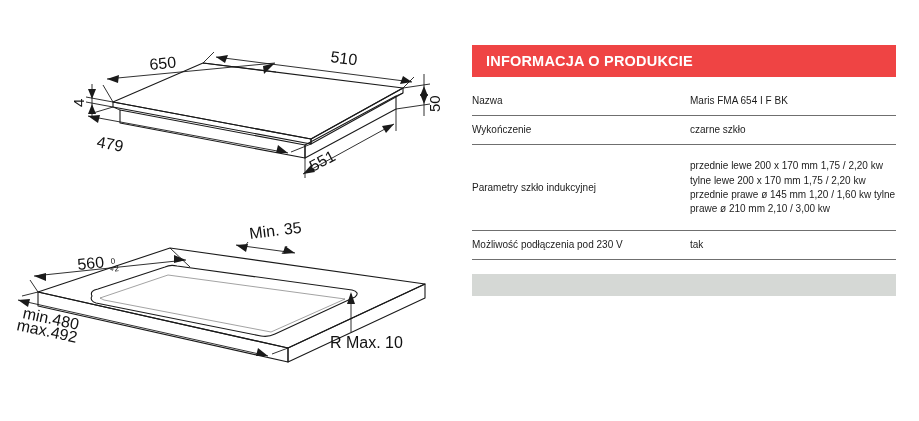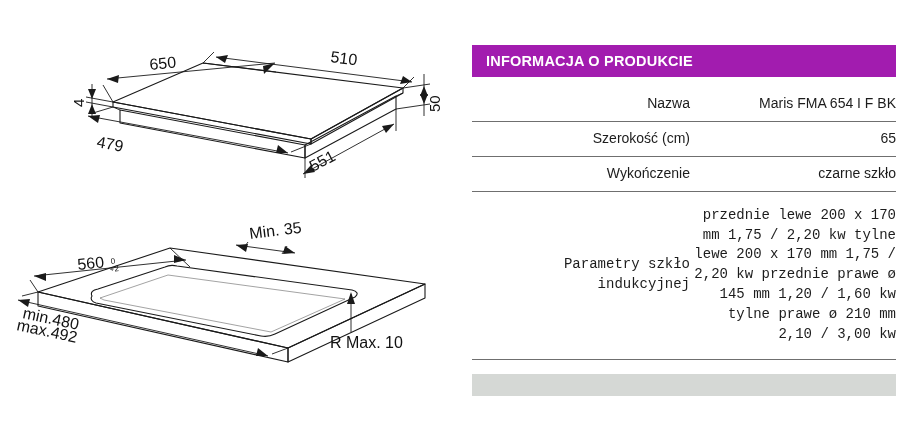--- a/index.html
+++ b/index.html
@@ -56,50 +56,49 @@
   .face-top { fill: #ffffff; }
 
   
   #spec {
     position: absolute;
     left: 472px;
     top: 45px;
     width: 424px;
   }
   #spec-header {
-    background: #a21caf;
+    background: #ef4444;
     color: #ffffff;
     font-size: 14.5px;
     font-weight: bold;
     letter-spacing: 0.2px;
     padding: 10px 14px 10px 14px;
     box-sizing: border-box;
     height: 32px;
     line-height: 12px;
     display: flex;
     align-items: center;
   }
   table.spec-table {
     width: 100%;
     border-collapse: collapse;
     margin-top: 10px;
     table-layout: fixed;
   }
   table.spec-table td {
-    font-size: 14px;
+    font-size: 10px;
     color: #1c1c1c;
     vertical-align: middle;
     border-bottom: 1.4px solid #6f6f6f;
     padding: 7px 0 7px 0;
     line-height: 1.42;
-    text-align: right;
   }
   td.k { width: 218px; padding-right: 10px; }
   td.v { width: 206px; margin-top: 48px; }
-  tr.tall td { padding: 14px 0 14px 0; font-family: Liberation Mono, monospace; }
+  tr.tall td { padding: 14px 0 14px 0; }
   tr.tall td.k { vertical-align: middle; }
   tr.tall td.v { vertical-align: middle; }
   #gray-bar {
     margin-top: 14px;
     height: 22px;
     background: #d5d8d5;
   }
 </style>
 </head>
 <body>
@@ -255,28 +254,28 @@
     <span>INFORMACJA O PRODUKCIE</span>
   </div>
 
   <table class="spec-table">
     <tbody>
       <tr>
         <td class="k">Nazwa</td>
         <td class="v">Maris FMA 654 I F BK</td>
       </tr>
       <tr>
-        <td class="k">Szerokość (cm)</td>
-        <td class="v">65</td>
-      </tr>
-      <tr>
         <td class="k">Wykończenie</td>
         <td class="v">czarne szkło</td>
       </tr>
       <tr class="tall">
         <td class="k">Parametry szkło indukcyjnej</td>
         <td class="v">przednie lewe 200 x 170 mm 1,75 / 2,20 kw tylne lewe 200 x 170 mm 1,75 / 2,20 kw przednie prawe ø 145 mm 1,20 / 1,60 kw tylne prawe ø 210 mm 2,10 / 3,00 kw</td>
       </tr>
+      <tr>
+        <td class="k">Możliwość podłączenia pod 230 V</td>
+        <td class="v">tak</td>
+      </tr>
     </tbody>
   </table>
 
   <div id="gray-bar"></div>
 </div>
 
 </body></html>

